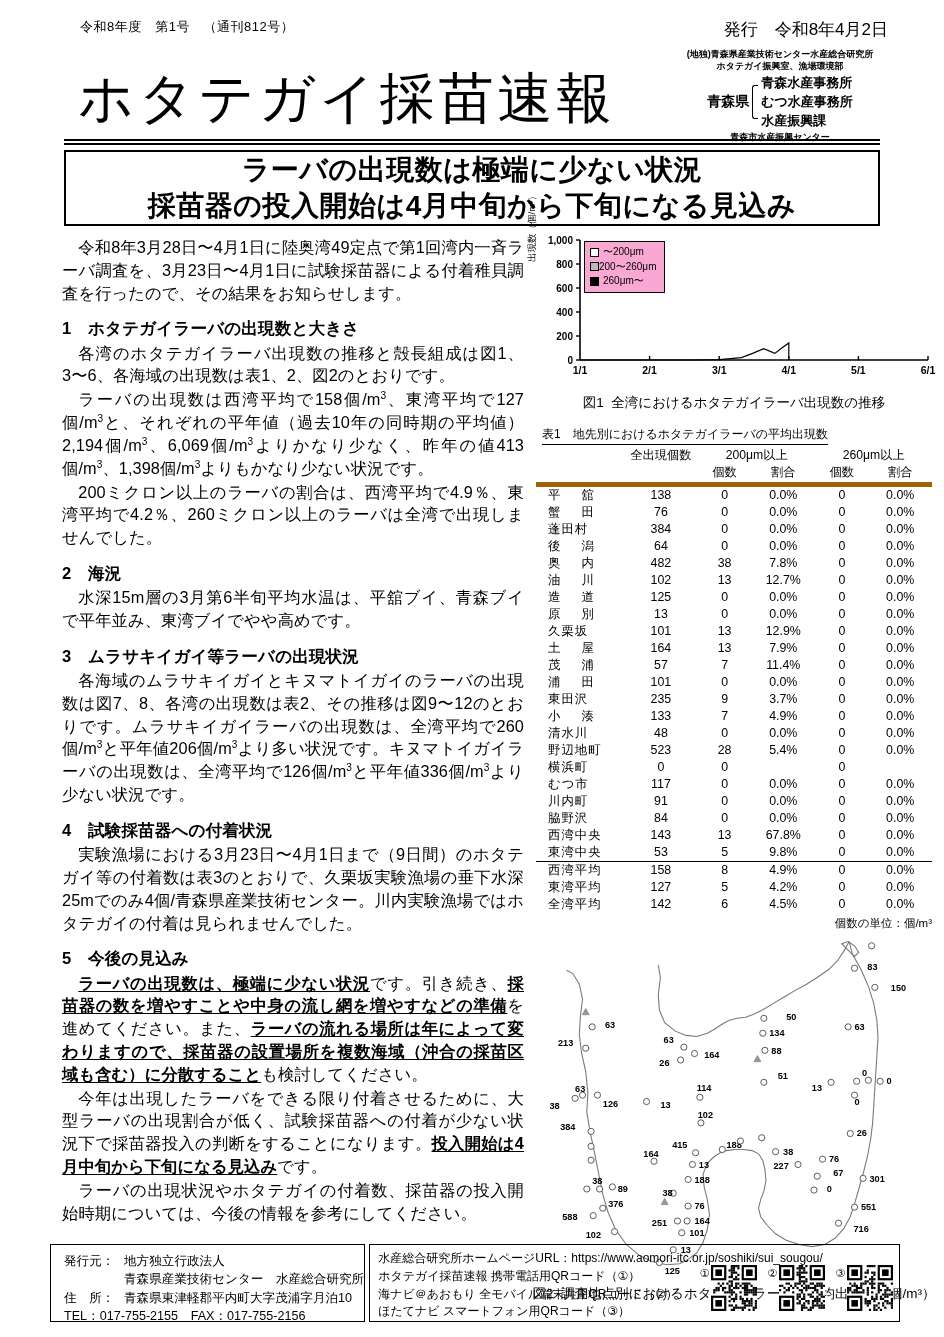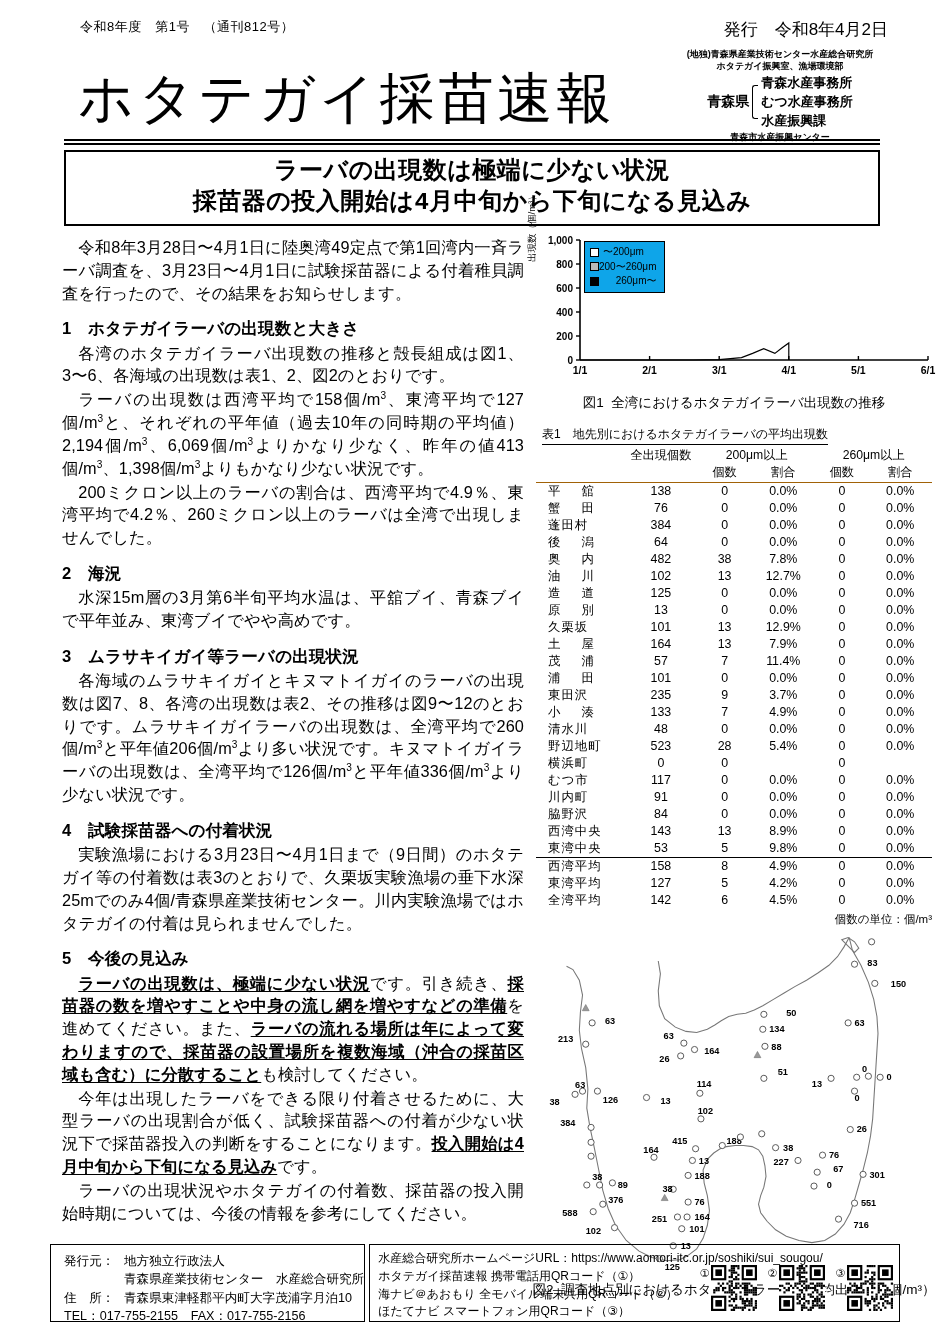--- a/index.html
+++ b/index.html
@@ -18,21 +18,21 @@
   .org-list{text-align:left;font-weight:bold;font-size:13px;line-height:1.45;}
 
   .maintitle{position:absolute;left:78px;top:62px;font-size:55px;font-weight:normal;letter-spacing:4px;white-space:nowrap;
     font-family:"DejaVu Sans",sans-serif;}
 
   .dblrule{position:absolute;left:64px;top:139px;width:816px;border-top:2px solid #000;border-bottom:2px solid #000;height:2px;}
 
   
   .headline{position:absolute;left:64px;top:150px;width:812px;height:72px;border:2px solid #000;
     display:flex;flex-direction:column;align-items:center;justify-content:center;}
-  .headline div{font-size:24px;font-weight:bold;line-height:1.28;white-space:nowrap;letter-spacing:.5px;font-family:Liberation Mono, monospace;}
+  .headline div{font-size:28px;font-weight:bold;line-height:1.28;white-space:nowrap;letter-spacing:.5px;}
 
   
   .leftcol{position:absolute;left:62px;top:236px;width:462px;font-size:16.3px;line-height:1.40;letter-spacing:.1px;}
   .para{margin:0 0 1px 0;text-indent:1em;text-align:justify;}
   .sec{margin:13px 0 1px 0;font-weight:bold;font-size:16.6px;display:flex;}
   .sec .num{width:26px;flex:none;}
   u.em{font-weight:bold;text-decoration:underline;text-underline-offset:2px;}
   sup{font-size:.62em;vertical-align:super;}
 
   
@@ -43,21 +43,21 @@
   .chart-ylabel{position:absolute;left:-2px;top:30px;font-size:9.5px;white-space:nowrap;
     transform:rotate(-90deg);transform-origin:left top;}
   svg.chart{position:absolute;left:0;top:0;}
   .fig-cap{text-align:center;font-size:13.5px;margin-top:2px;white-space:nowrap;}
 
   
   .tbl-title{font-size:12px;margin:14px 0 0 14px;border-bottom:1px solid #000;display:inline-block;padding-bottom:1px;}
   table.t1{border-collapse:collapse;font-size:12.4px;margin:2px 0 0 8px;width:396px;}
   table.t1 td,table.t1 th{padding:0 2px;font-weight:normal;}
   .t1 .hdr-top td{text-align:center;padding-bottom:0;font-size:12.2px;}
-  .t1 .hdr-sub td{text-align:center;border-bottom:1px solid #a16207;font-size:12.2px;padding-bottom:1px;}
+  .t1 .hdr-sub td{text-align:center;border-bottom:5px solid #a16207;font-size:12.2px;padding-bottom:1px;}
   .c-name{width:86px;text-align:left;letter-spacing:0;}
   .nm2{display:flex;justify-content:space-between;width:46px;margin-left:10px;}
   .nm3{margin-left:10px;letter-spacing:1px;}
   .c-num{width:74px;text-align:center;}
   .c-n2{width:52px;text-align:center;}
   .c-p2{width:62px;text-align:center;}
   .t1 tr.body td{line-height:1.30;height:17px;}
   .t1 tr.lastdata td{border-bottom:1.6px solid #000;}
   .unitnote{text-align:right;font-size:11.5px;margin:3px 8px 0 0;}
 
@@ -183,30 +183,30 @@
             <text x="260.79999999999995" y="142" font-size="10.5" font-family="Liberation Sans,sans-serif" font-weight="bold" text-anchor="middle">4/1</text>
             <line x1="330.40000000000003" y1="128" x2="330.40000000000003" y2="124" stroke="#000" stroke-width="1.4"></line>
             <text x="330.40000000000003" y="142" font-size="10.5" font-family="Liberation Sans,sans-serif" font-weight="bold" text-anchor="middle">5/1</text>
             <line x1="400" y1="128" x2="400" y2="124" stroke="#000" stroke-width="1.4"></line>
             <text x="400" y="142" font-size="10.5" font-family="Liberation Sans,sans-serif" font-weight="bold" text-anchor="middle">6/1</text>
           </g>
         <g id="chart-series">
             <polyline fill="none" stroke="#000" stroke-width="1.2" points="52.0,128.0 121.6,128.0 165.4,128.0 191.2,127.6 213.5,125.6 224.6,121.4 235.7,116.6 246.9,121.4 253.8,116.0 260.8,111.0 260.8,128.0"></polyline>
           </g>
       </svg>
-      <div id="chart-legend" style="position:absolute;left:56px;top:9px;border:1px solid #000;background:#0ea5e9;padding:3px 8px 3px 5px;font-size:10px;line-height:1.45;">
+      <div id="chart-legend" style="position:absolute;left:56px;top:9px;border:1px solid #000;background:#f9a8d4;padding:3px 8px 3px 5px;font-size:10px;line-height:1.45;">
           <div style="white-space:nowrap;display:flex;align-items:center;gap:4px;">
             <span style="display:inline-block;width:7px;height:7px;border:1px solid #000;background:#fff;"></span>
             <span>〜200μm</span>
           </div>
           <div style="white-space:nowrap;display:flex;align-items:center;">
             <span style="display:inline-block;width:7px;height:7px;border:1px solid #000;background:#b9b9b9;"></span>
             <span>200〜260μm</span>
           </div>
-          <div style="white-space:nowrap;display:flex;align-items:center;gap:4px;justify-content:space-between;">
+          <div style="white-space:nowrap;display:flex;align-items:center;gap:4px;">
             <span style="display:inline-block;width:7px;height:7px;border:1px solid #000;background:#000;"></span>
             <span>260μm〜</span>
           </div>
         </div>
     </div>
     <div class="fig-cap">
       <span>図1</span>&nbsp;&nbsp;<span>全湾におけるホタテガイラーバ出現数の推移</span>
     </div>
 
     
@@ -441,21 +441,21 @@
             <td class="c-num">84</td>
             <td class="c-n2">0</td>
             <td class="c-p2">0.0%</td>
             <td class="c-n2">0</td>
             <td class="c-p2">0.0%</td>
           </tr>
           <tr class="body">
             <td class="c-name"><span class="nm3">西湾中央</span></td>
             <td class="c-num">143</td>
             <td class="c-n2">13</td>
-            <td class="c-p2">8.9%</td>
+            <td class="c-p2">67.8%</td>
             <td class="c-n2">0</td>
             <td class="c-p2">0.0%</td>
           </tr>
           <tr class="body lastdata">
             <td class="c-name"><span class="nm3">東湾中央</span></td>
             <td class="c-num">53</td>
             <td class="c-n2">5</td>
             <td class="c-p2">9.8%</td>
             <td class="c-n2">0</td>
             <td class="c-p2">0.0%</td>

